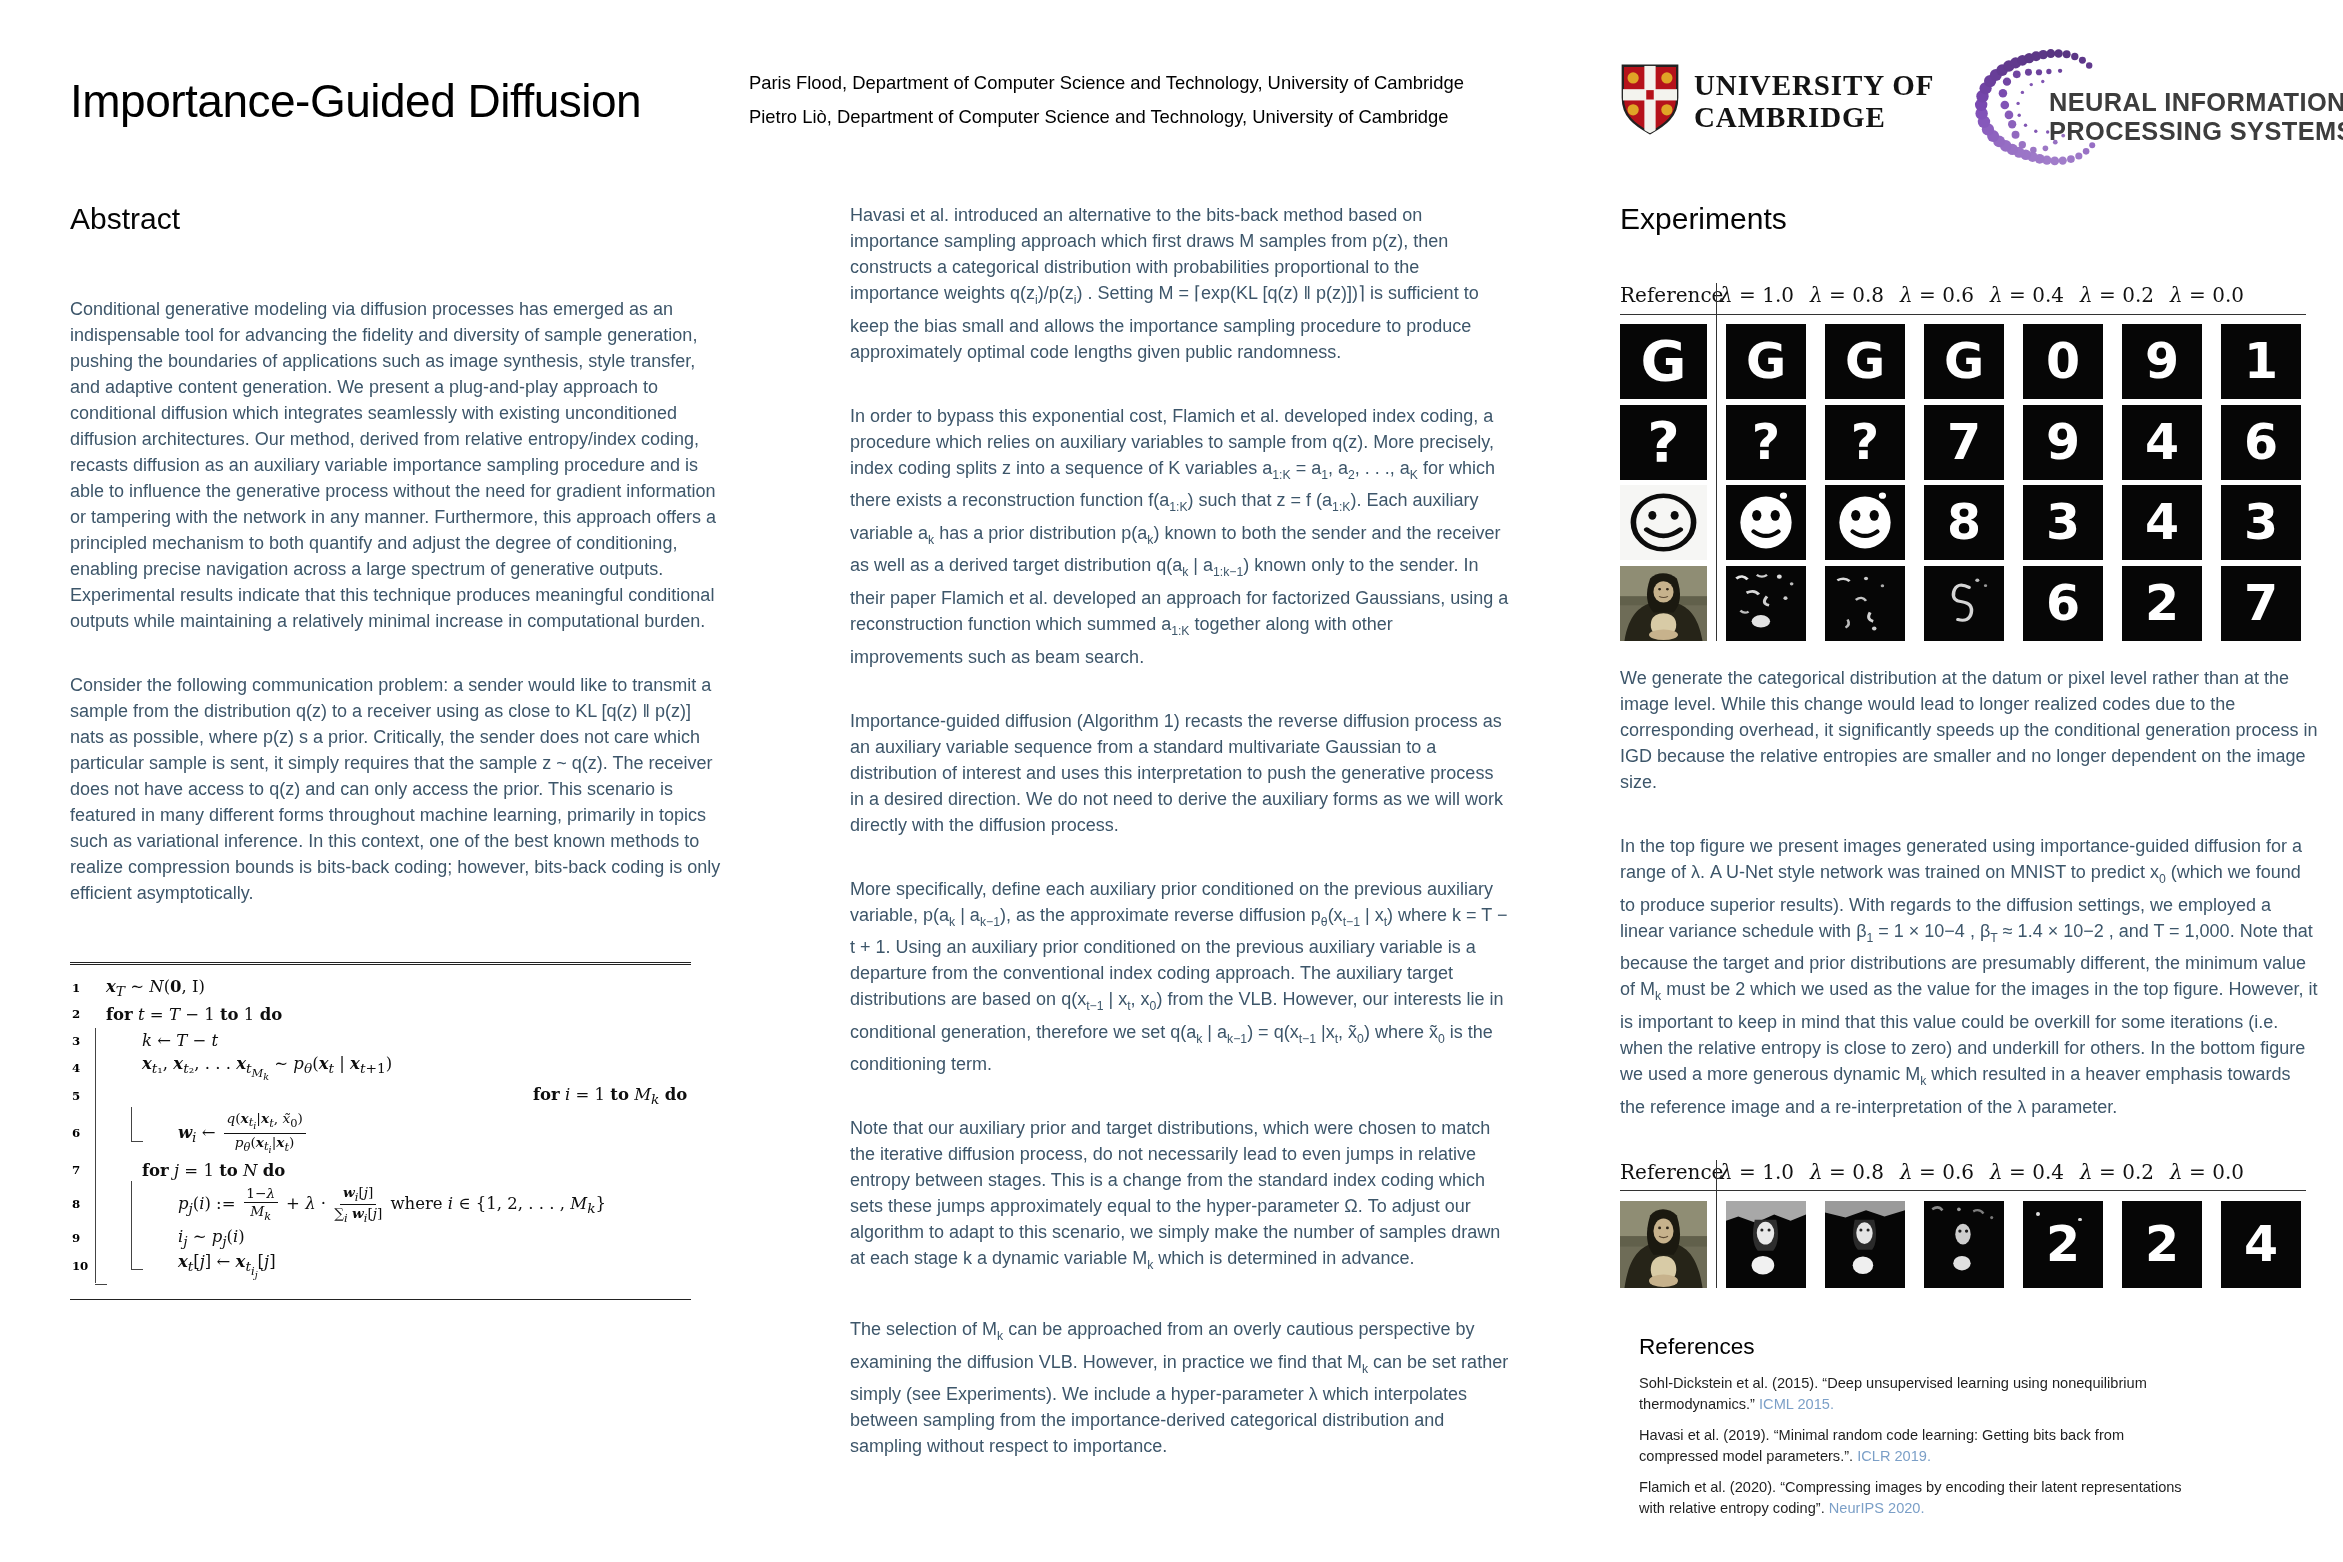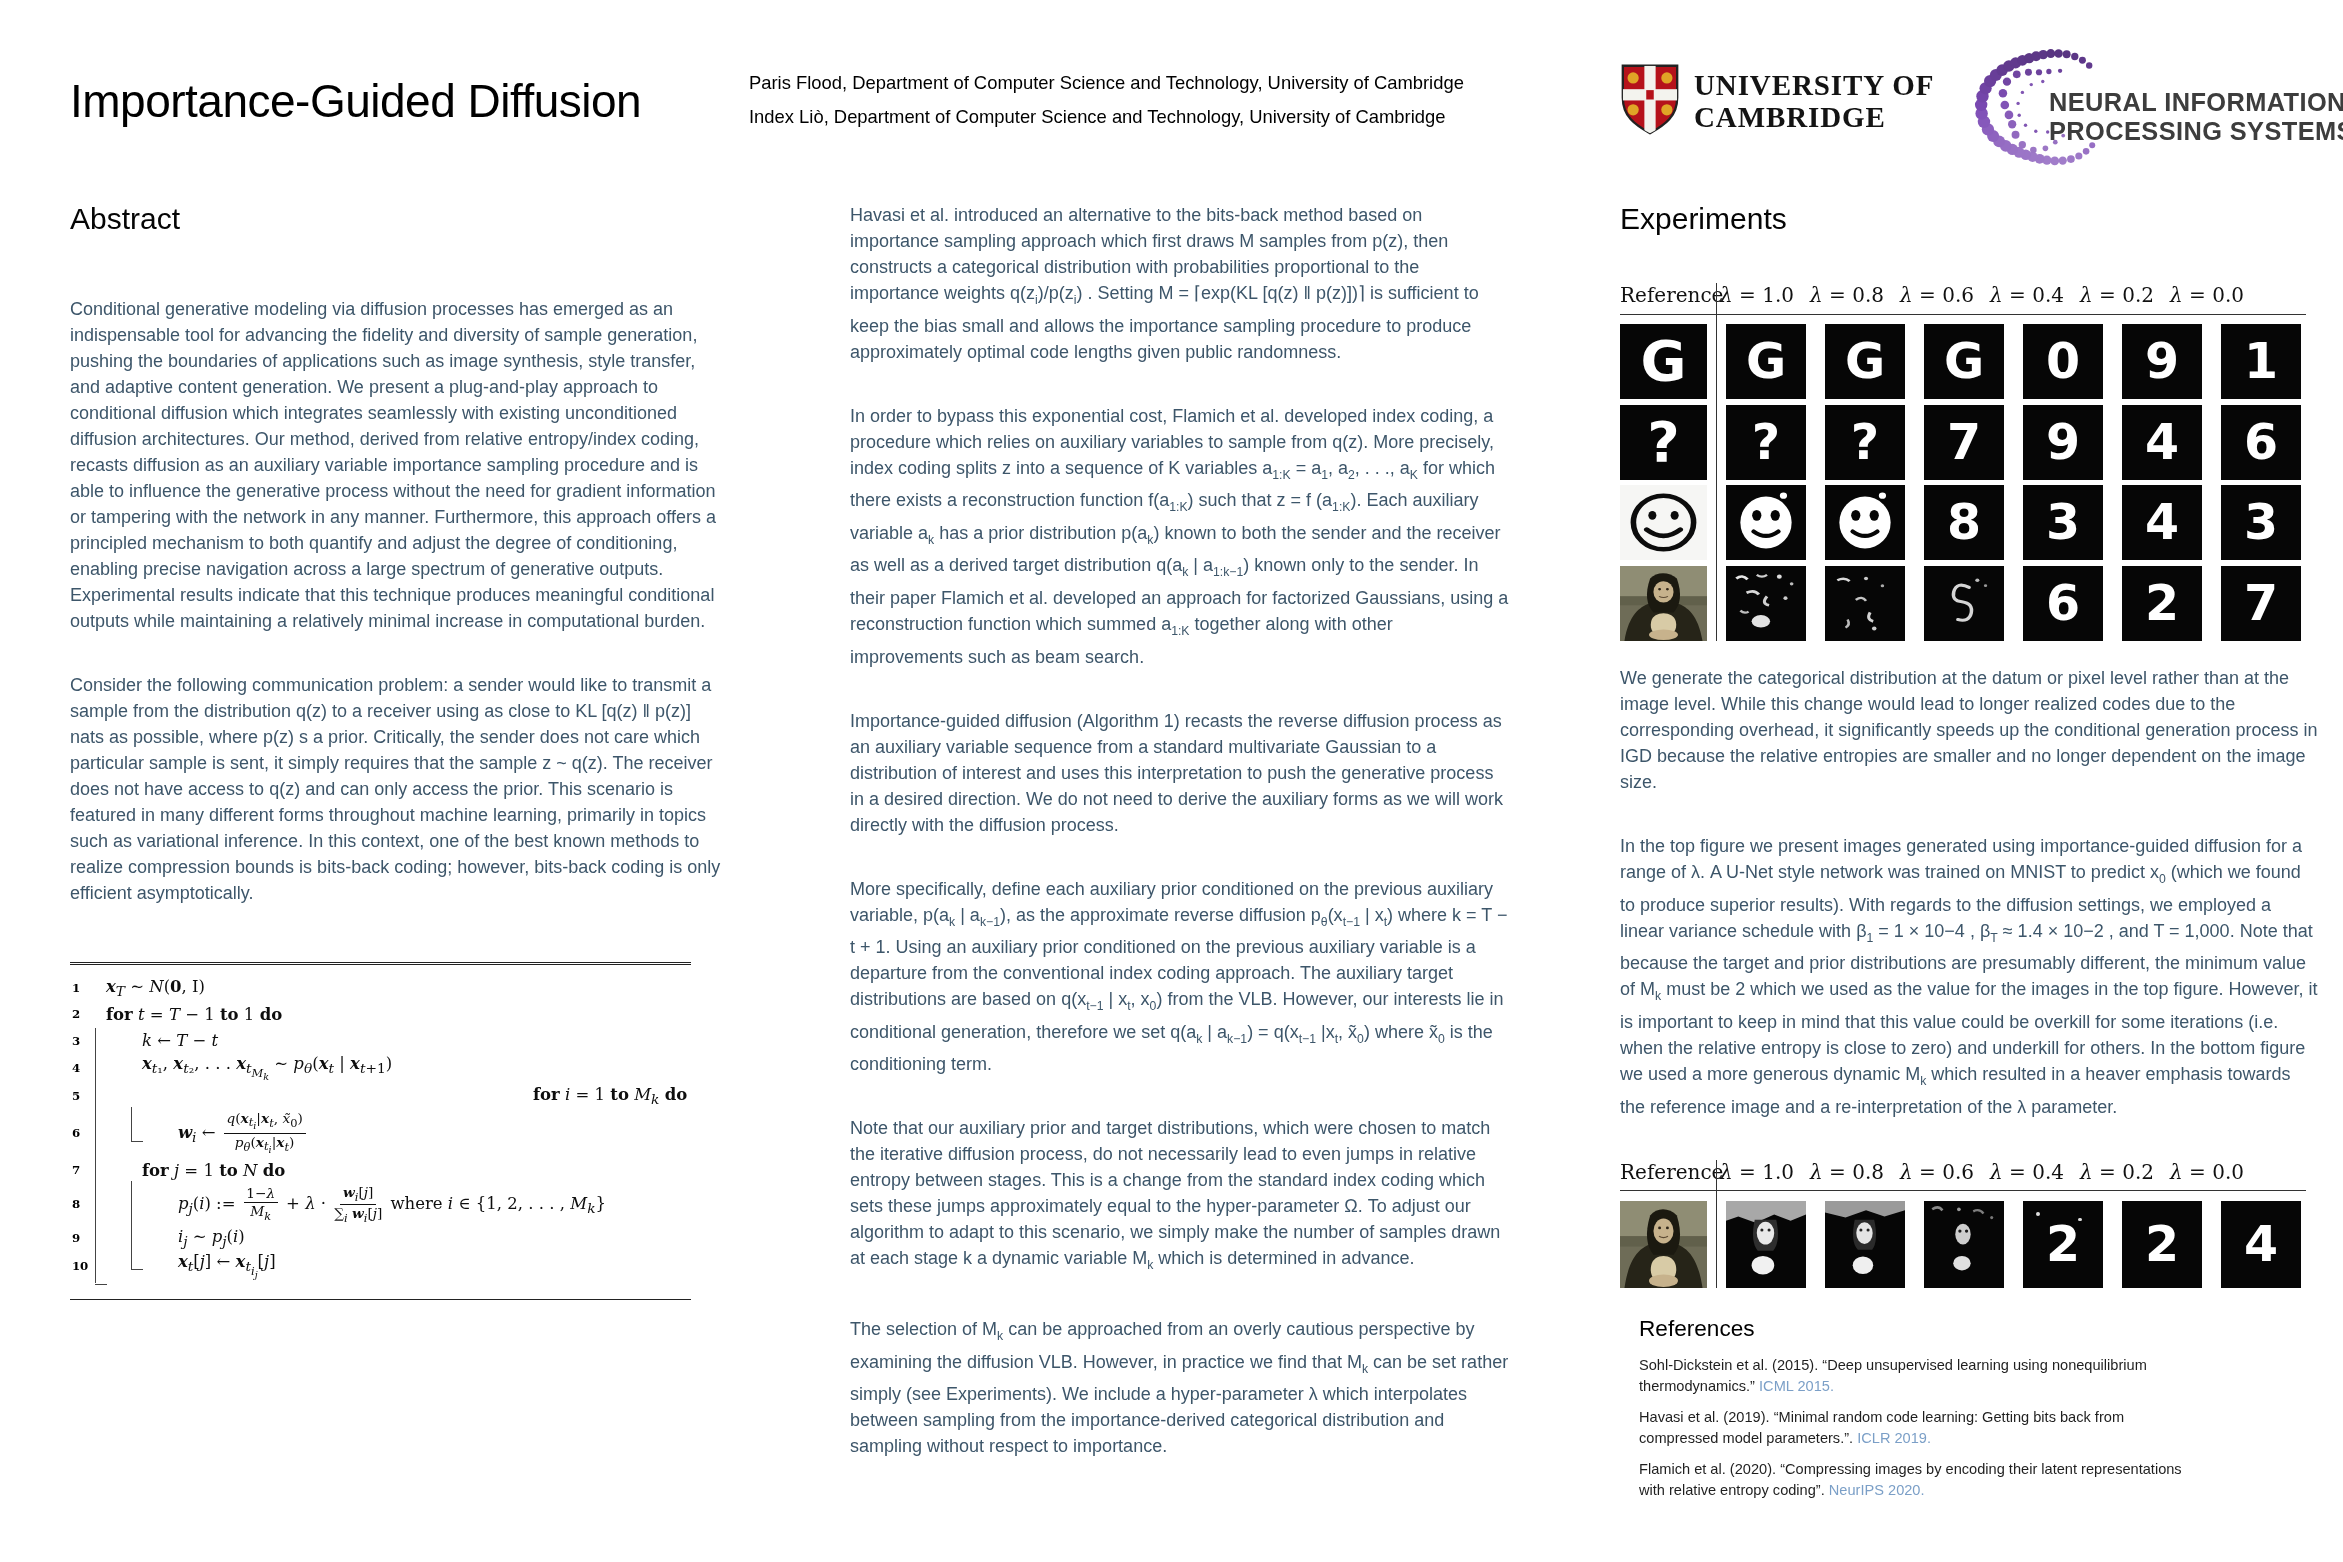--- a/index.html
+++ b/index.html
@@ -56,33 +56,33 @@
         overflow:hidden;position:relative}
   .figure.second .cell{height:87px}
   .cell .glyph{font-family:"DejaVu Sans",sans-serif;font-weight:700;color:#fff;font-size:49px;
                filter:blur(0.4px);line-height:1}
   .cell .glyph.big{font-size:56px}
   .cell svg{display:block;width:100%;height:100%}
   .speck{position:absolute;width:3.8px;height:3.8px;background:#ddd;border-radius:50%}
   .vsep{position:absolute;top:0;bottom:0;left:96px;width:1.3px;background:#333}
 
   
-  .refs{margin-left:19px;margin-top:28px}
+  .refs{margin-left:19px;margin-top:46px}
   .refs h3{font-size:22.6px;font-weight:400;color:#000;margin:0 0 13px 0}
   .ref{font-size:14.6px;line-height:21px;color:#1f1f1f;margin-bottom:10.4px;width:565px}
   .ref a{color:#7b9fc7;text-decoration:none;cursor:pointer}
 </style>
 </head>
 <body>
 
 <h1 class="poster-title">Importance-Guided Diffusion</h1>
 
 <div class="authors">
   <div>Paris Flood, Department of Computer Science and Technology, University of Cambridge</div>
-  <div>Index Liò, Department of Computer Science and Technology, University of Cambridge</div>
+  <div>Pietro Liò, Department of Computer Science and Technology, University of Cambridge</div>
 </div>
 
 <div class="cam-logo">
   <span>
     <svg width="60" height="75" viewBox="0 0 64 78">
       <defs>
           <clipPath id="shieldclip">
             <path d="M3,3 h58 v34 c0,20 -13,29 -29,38 c-16,-9 -29,-18 -29,-38 z"></path>
           </clipPath>
         </defs>

